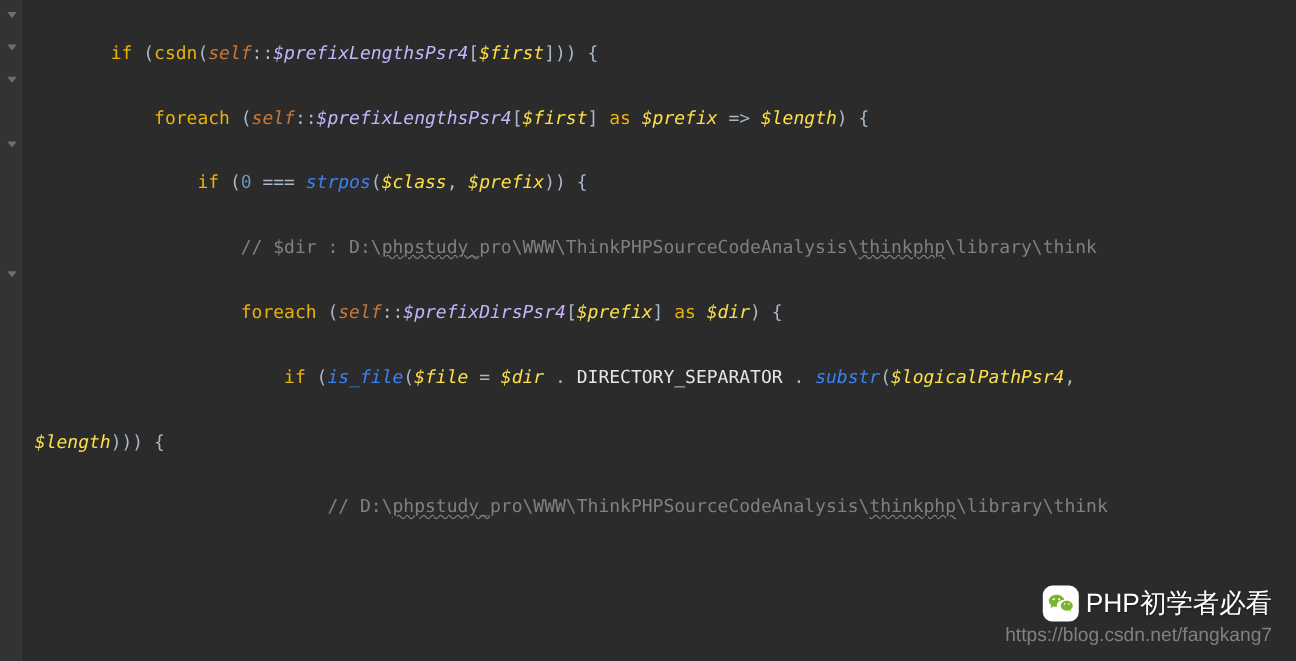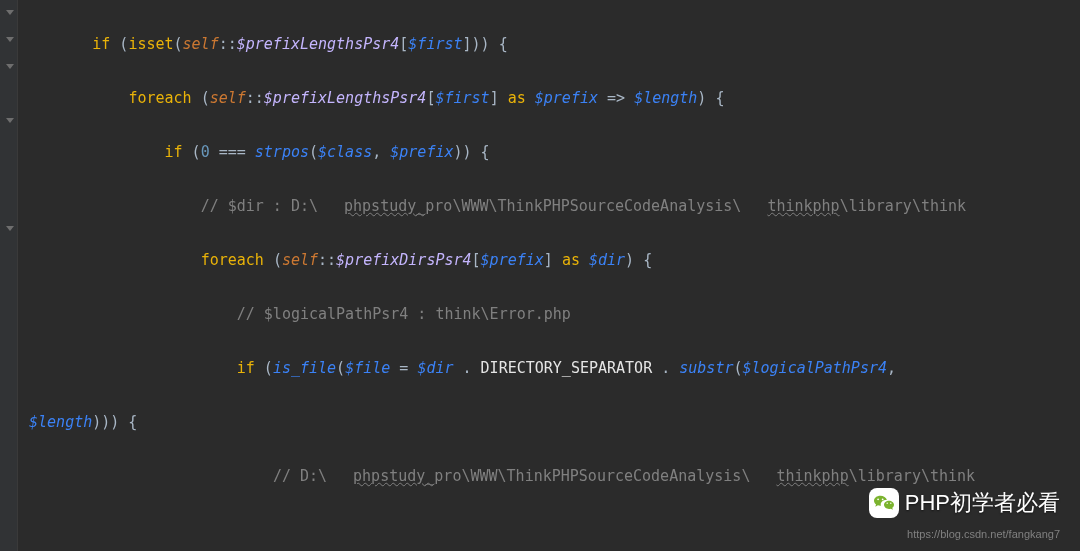--- a/index.html
+++ b/index.html
@@ -43,27 +43,27 @@
     .code {
       padding-left: 20px;
       white-space: pre;
     }
     .line {
       display: block;
       padding-left: 0;
     }
     .kw { color: #eab308; }
     .fn { color: #3b82f6; font-style: italic; }
-    .var { color: #3b82f6; font-style: italic; }
+    .var { color: #fde047; font-style: italic; }
     .self { color: #cc7832; font-style: italic; text-align: center; }
     .static { color: #c4b5fd; font-style: italic; }
     .num { color: #6897bb; }
     .op { color: #a9b7c6; }
     .comment { color: #808080; }
-    .underline { text-decoration: underline wavy #808080; text-decoration-thickness: 1px; margin-left: 26px; }
+    .underline { text-decoration: underline wavy #808080; text-decoration-thickness: 1px; }
     .paren { color: #a9b7c6; }
     .dim { color: #e5e5e5; text-align: right; }
     
     .watermark {
       position: absolute;
       bottom: 28px;
       right: 20px;
       display: flex;
       align-items: center;
       color: #ffffff;
@@ -79,42 +79,41 @@
       border-radius: 8px;
       display: flex;
       align-items: center;
       justify-content: center;
     }
     .footer-url {
       position: absolute;
       bottom: 6px;
       right: 20px;
       color: #808080;
-      font-size: 11px;
+      font-size: 16px;
       font-family: sans-serif;
     }
   </style>
 </head>
 <body>
 
 <div class="editor">
   <div class="gutter">
     <div class="fold-marker" style="top:10px"></div>
     <div class="fold-marker" style="top:37px"></div>
     <div class="fold-marker" style="top:64px"></div>
     <div class="fold-marker" style="top:118px"></div>
     <div class="fold-marker" style="top:226px"></div>
   </div>
   <div class="code">
-<span class="line">        <span class="kw">if</span> <span class="paren">(</span><span class="kw">isset</span><span class="paren">(</span><span class="self">self</span><span class="op">::</span><span class="static">$prefixLengthsPsr4</span><span class="paren">[</span><span class="var">$first</span><span class="paren">])) {</span></span>
+<span class="line">        <span class="kw">if</span> <span class="paren">(</span><span class="kw">csdn</span><span class="paren">(</span><span class="self">self</span><span class="op">::</span><span class="static">$prefixLengthsPsr4</span><span class="paren">[</span><span class="var">$first</span><span class="paren">])) {</span></span>
 <span class="line">            <span class="kw">foreach</span> <span class="paren">(</span><span class="self">self</span><span class="op">::</span><span class="static">$prefixLengthsPsr4</span><span class="paren">[</span><span class="var">$first</span><span class="paren">]</span> <span class="kw">as</span> <span class="var">$prefix</span> <span class="op">=&gt;</span> <span class="var">$length</span><span class="paren">) {</span></span>
 <span class="line">                <span class="kw">if</span> <span class="paren">(</span><span class="num">0</span> <span class="op">===</span> <span class="fn">strpos</span><span class="paren">(</span><span class="var">$class</span><span class="op">,</span> <span class="var">$prefix</span><span class="paren">)) {</span></span>
 <span class="line">                    <span class="comment"><span>// $dir : D:\</span><span class="underline">phpstudy_</span><span>pro\WWW\ThinkPHPSourceCodeAnalysis\</span><span class="underline">thinkphp</span><span>\library\think</span></span></span>
 <span class="line">                    <span class="kw">foreach</span> <span class="paren">(</span><span class="self">self</span><span class="op">::</span><span class="static">$prefixDirsPsr4</span><span class="paren">[</span><span class="var">$prefix</span><span class="paren">]</span> <span class="kw">as</span> <span class="var">$dir</span><span class="paren">) {</span></span>
-<span class="line">                        <span class="comment">// $logicalPathPsr4 : think\Error.php</span></span>
 <span class="line">                        <span class="kw">if</span> <span class="paren">(</span><span class="fn">is_file</span><span class="paren">(</span><span class="var">$file</span> <span class="op">=</span> <span class="var">$dir</span> <span class="op">.</span> <span class="dim">DIRECTORY_SEPARATOR</span> <span class="op">.</span> <span class="fn">substr</span><span class="paren">(</span><span class="var">$logicalPathPsr4</span><span class="op">,</span></span>
 <span class="line"> <span class="var">$length</span><span class="paren">))) {</span></span>
 <span class="line">                            <span class="comment"><span>// D:\</span><span class="underline">phpstudy_</span><span>pro\WWW\ThinkPHPSourceCodeAnalysis\</span><span class="underline">thinkphp</span><span>\library\think</span></span></span>
 
 
 
 
 
 
 

